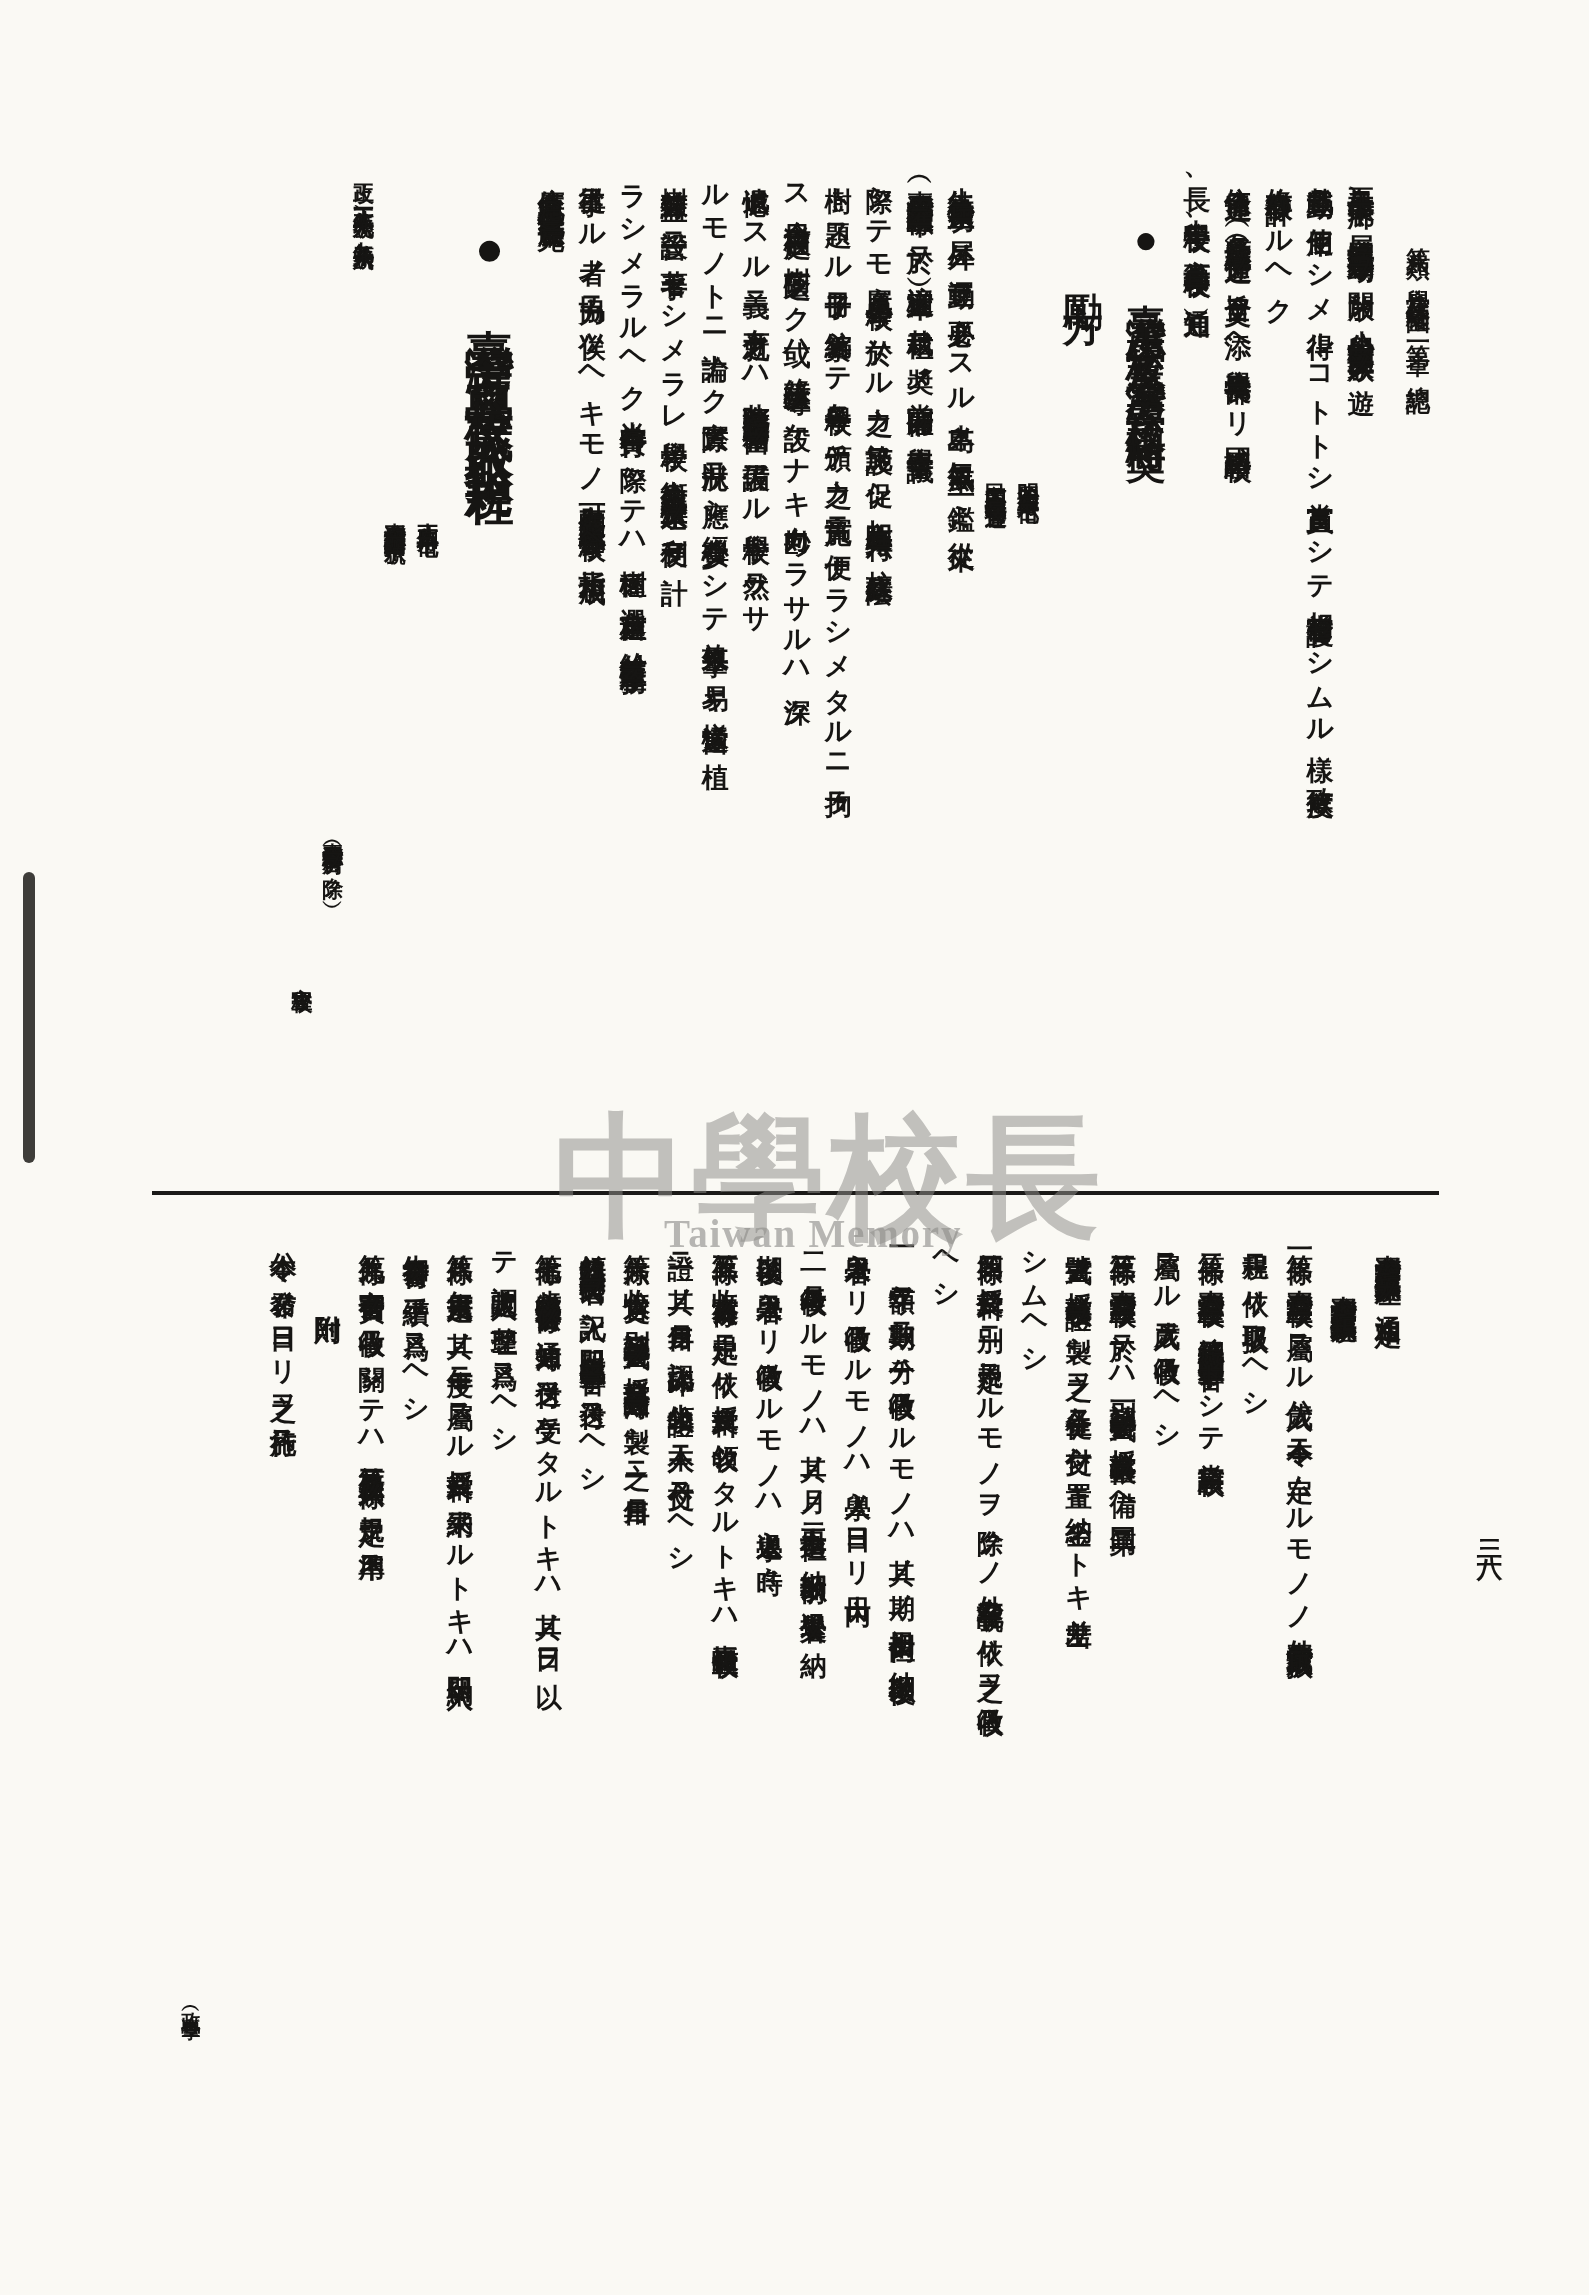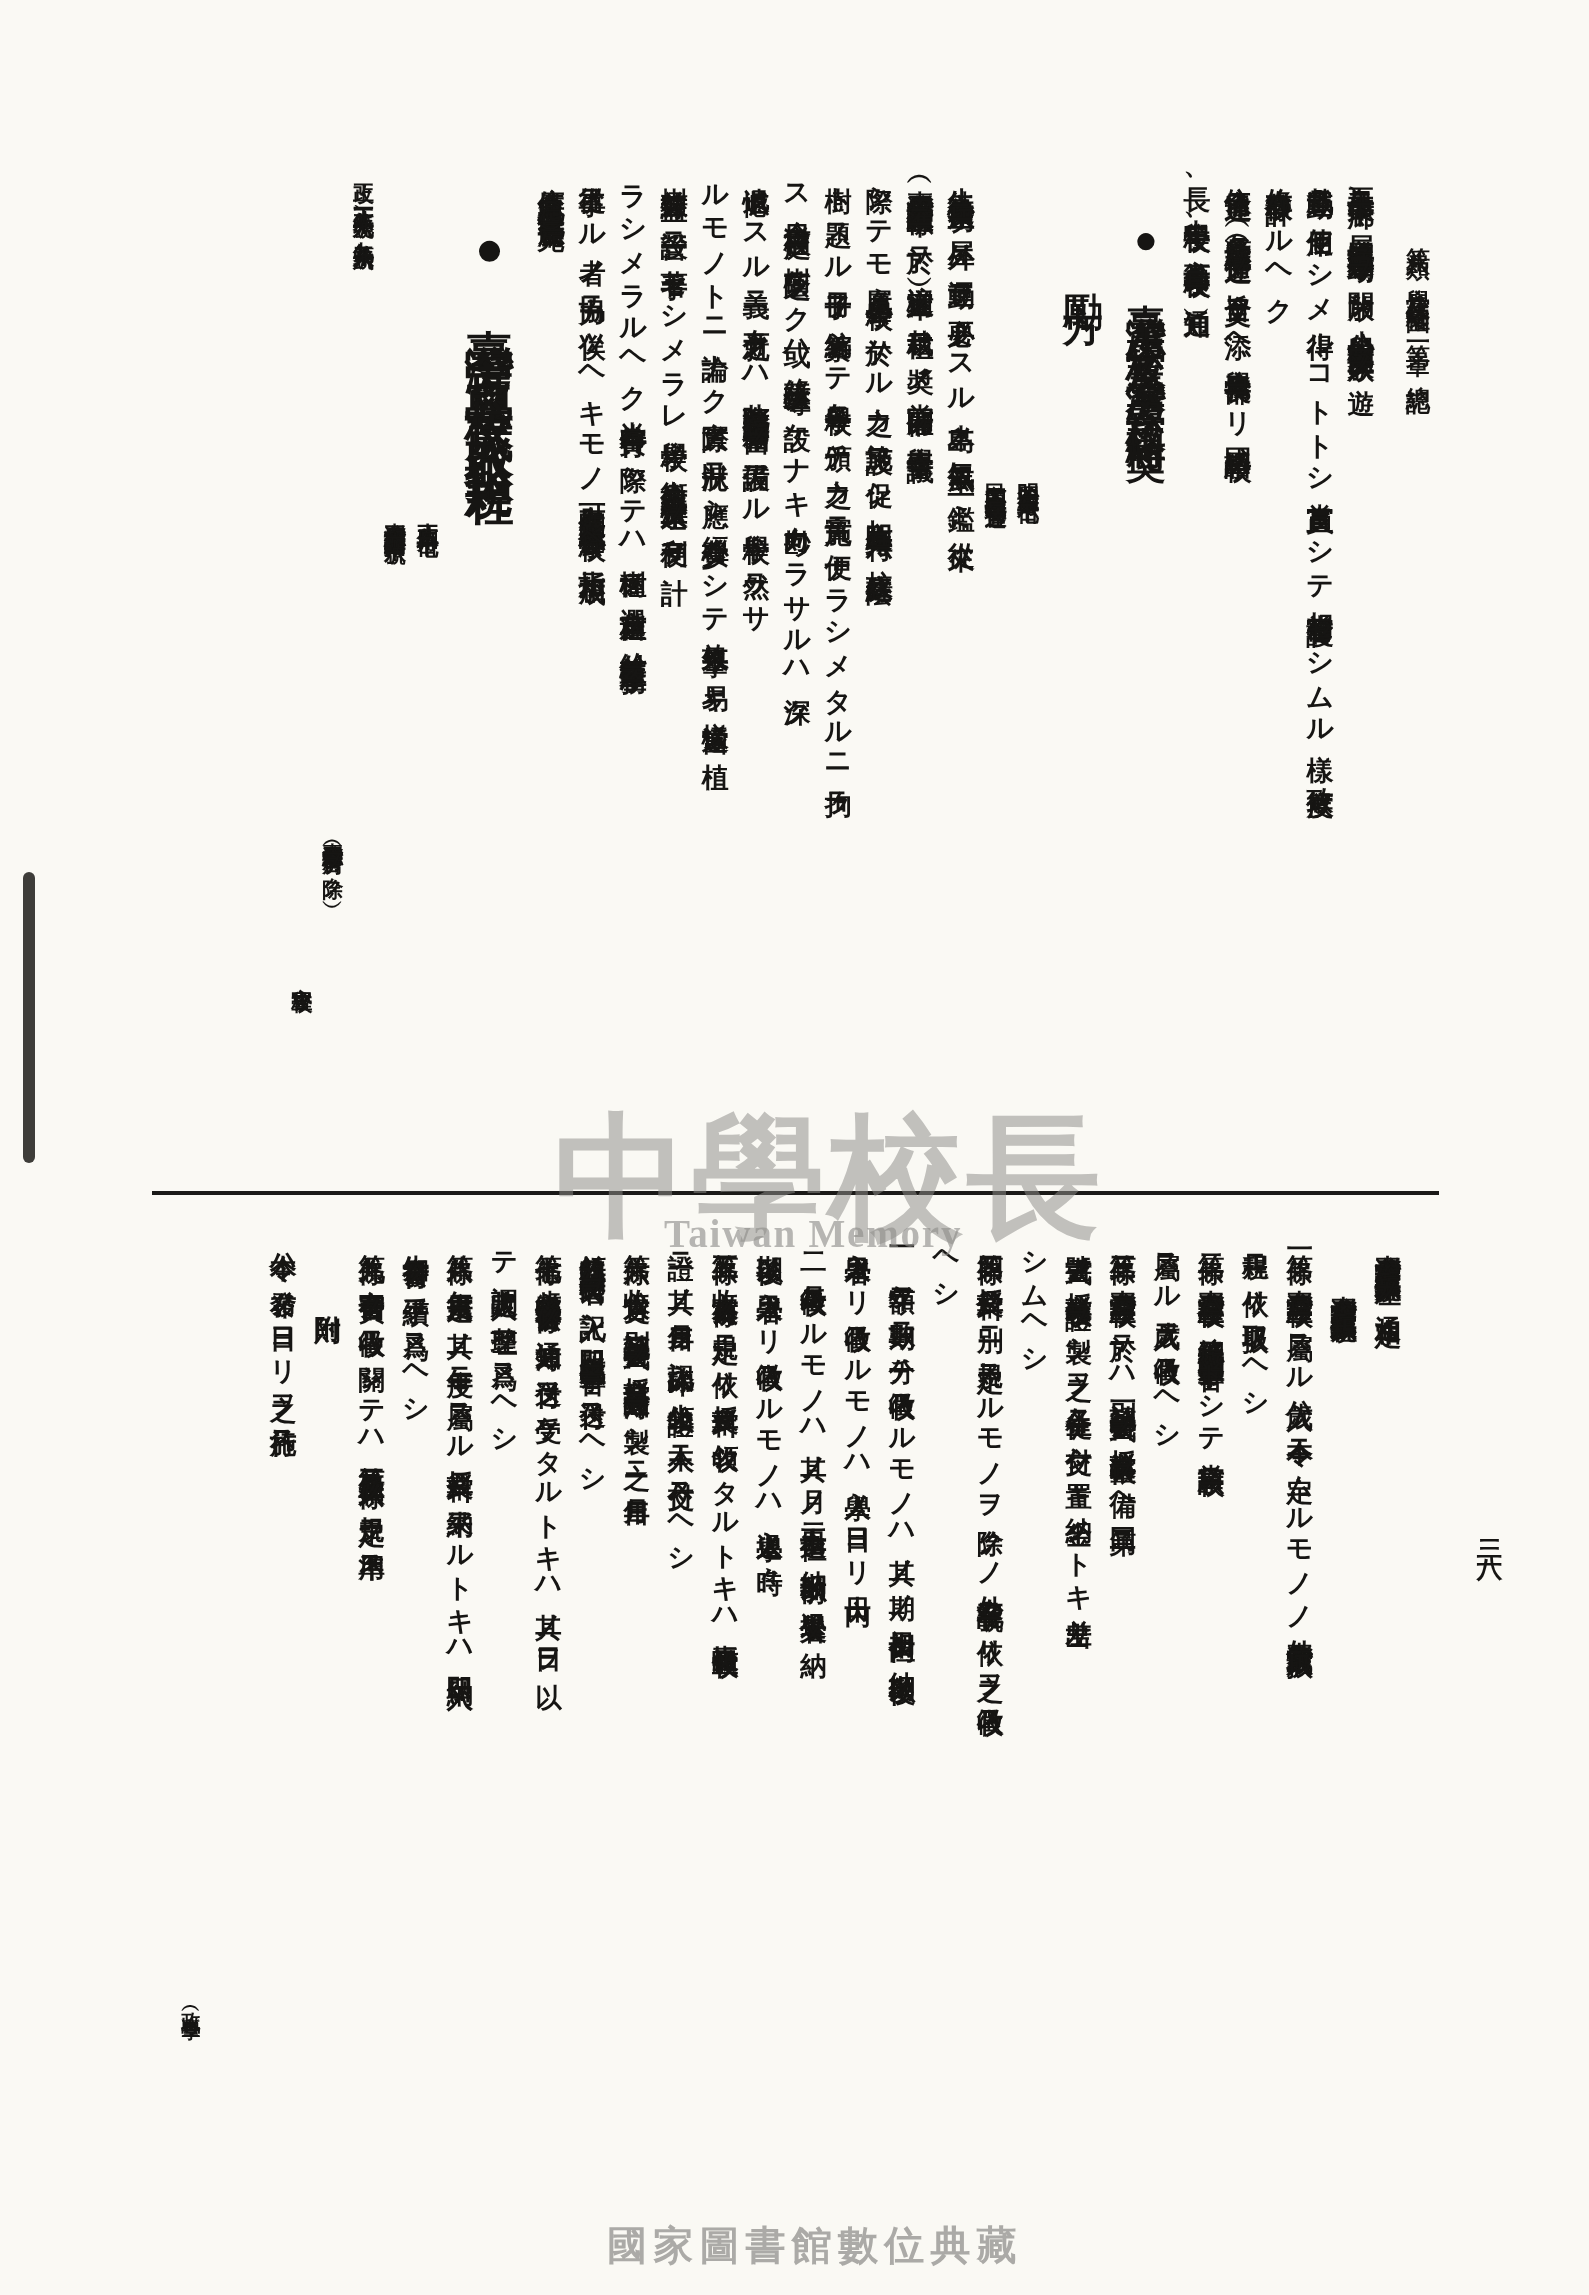--- a/index.html
+++ b/index.html
@@ -103,16 +103,15 @@
       <div class="col pad-b">附則</div>
       <div class="col">本令ハ發布ノ日ヨリ之ヲ施行ス</div>
     </div>
 
   <div class="vblock" id="volume-marker">政（臺學）</div>
 
   <div id="scan-streak"></div>
 
   <div class="wm" id="wm-cjk">中學校長</div>
   <div class="wm" id="wm-latin">Taiwan Memory</div>
-  <div class="wm" id="wm-bottom">國家圖書館數位典藏</div>
 
 </div>
 
 
 </body></html>

